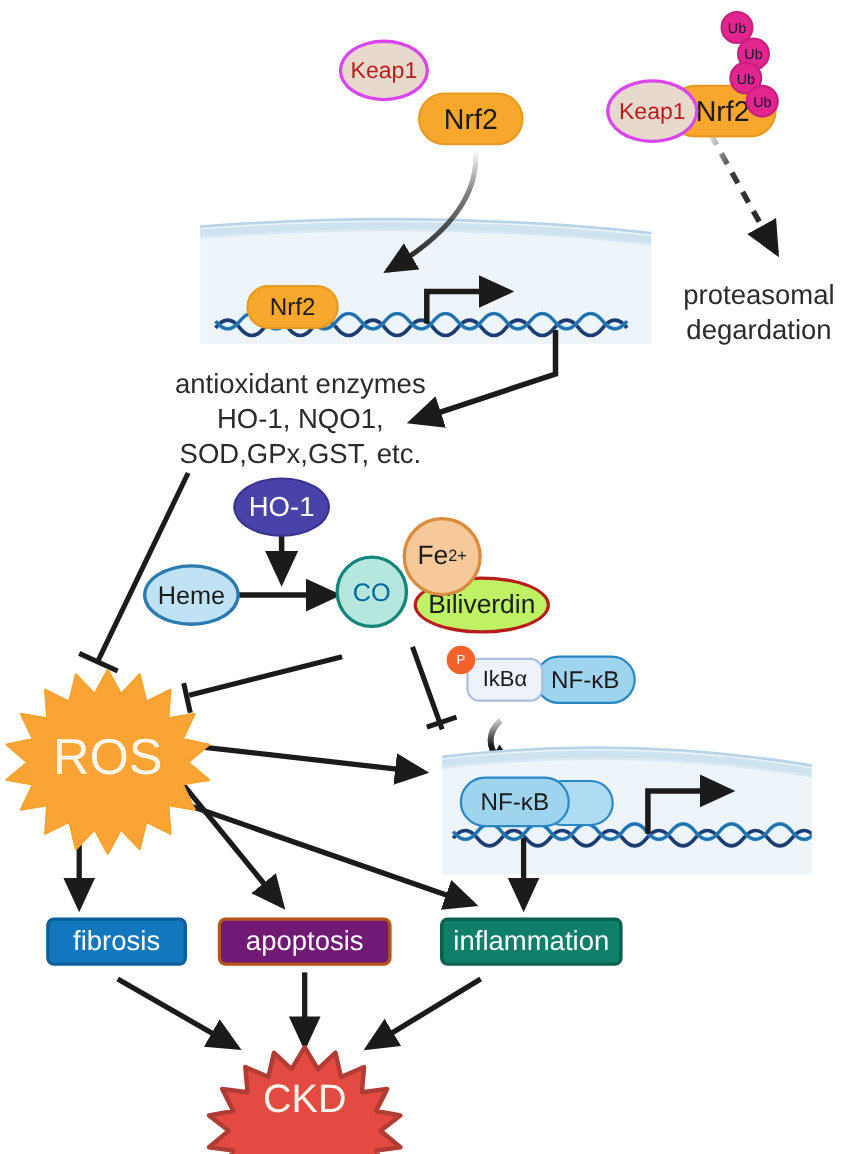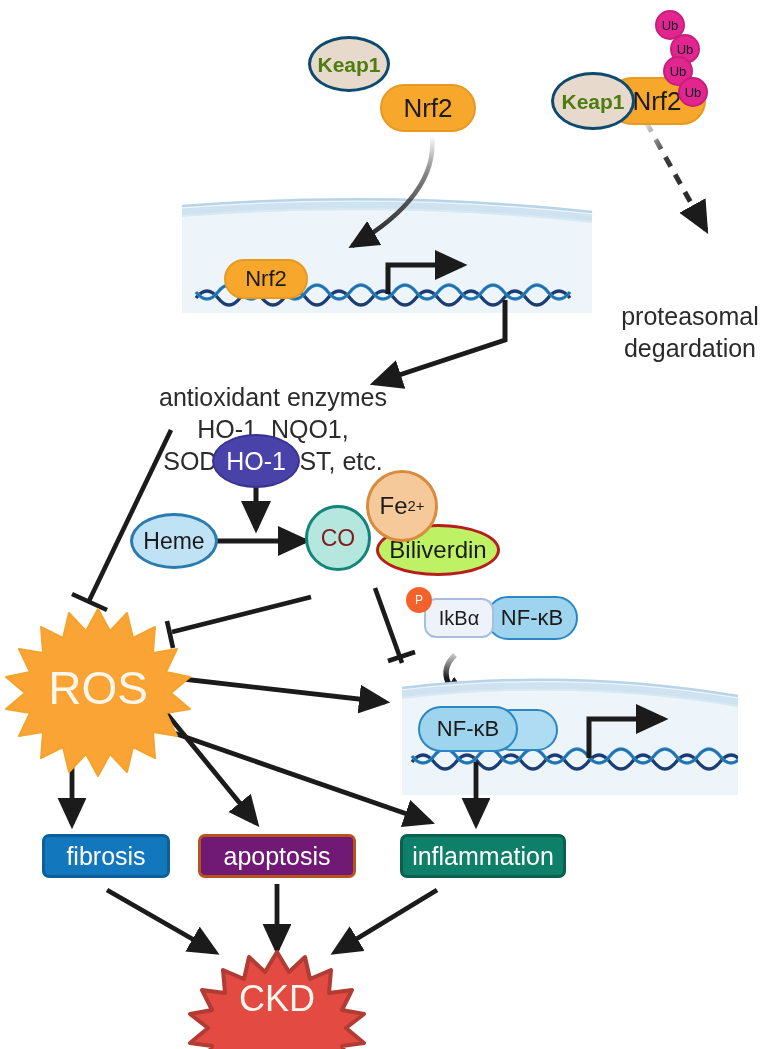--- a/index.html
+++ b/index.html
@@ -44,25 +44,24 @@
     font-size: 26px;
   }
   .nrf2-sm {
     background: #f7a72b;
     border: 2px solid #e79a22;
     color: #1b1b1b;
     font-size: 22px;
   }
   .keap1 {
     background: #e8d9cd;
-    border: 3px solid #0c4a6e;
-    border-radius: 50%;
-    color: #4d7c0f;
+    border: 3px solid #d946ef;
+    border-radius: 50%;
+    color: #b91c1c;
     font-size: 21px;
-    font-weight: bold;
   }
   .ub {
     background: #e3268f;
     border: 2px solid #c71f7c;
     border-radius: 50%;
     color: #0f172a;
     font-size: 13px;
   }
   .ho1 {
     background: #4942a8;
@@ -75,21 +74,21 @@
     background: #bfe2f5;
     border: 3px solid #2b7bb0;
     border-radius: 50%;
     color: #1b1b1b;
     font-size: 23px;
   }
   .co {
     background: #b6e7df;
     border: 3px solid #14857a;
     border-radius: 50%;
-    color: #7f1d1d;
+    color: #0369a1;
     font-size: 23px;
   }
   .fe {
     background: #f6c99a;
     border: 3px solid #d98b3e;
     border-radius: 50%;
     color: #1b1b1b;
     font-size: 24px;
   }
   .biliverdin {
@@ -142,21 +141,20 @@
   .fibrosis  { background: #1277bd; border: 3px solid #0d5f99; margin-left: 28px; }
   .apoptosis { background: #701a75; border: 3px solid #b5551a; }
   .inflammation { background: #0e7f69; border: 3px solid #0a5f4e; }
   
   .textblock {
     position: absolute;
     color: #2b2b2b;
     text-align: center;
     line-height: 1.28;
     white-space: pre-line;
-    margin-top: 48px;
   }
   .enzymes { font-size: 25px; }
   .proteasomal { font-size: 25px; }
   
   .burst-label {
     position: absolute;
     display: flex;
     align-items: center;
     justify-content: center;
     color: #fdf6ec;

